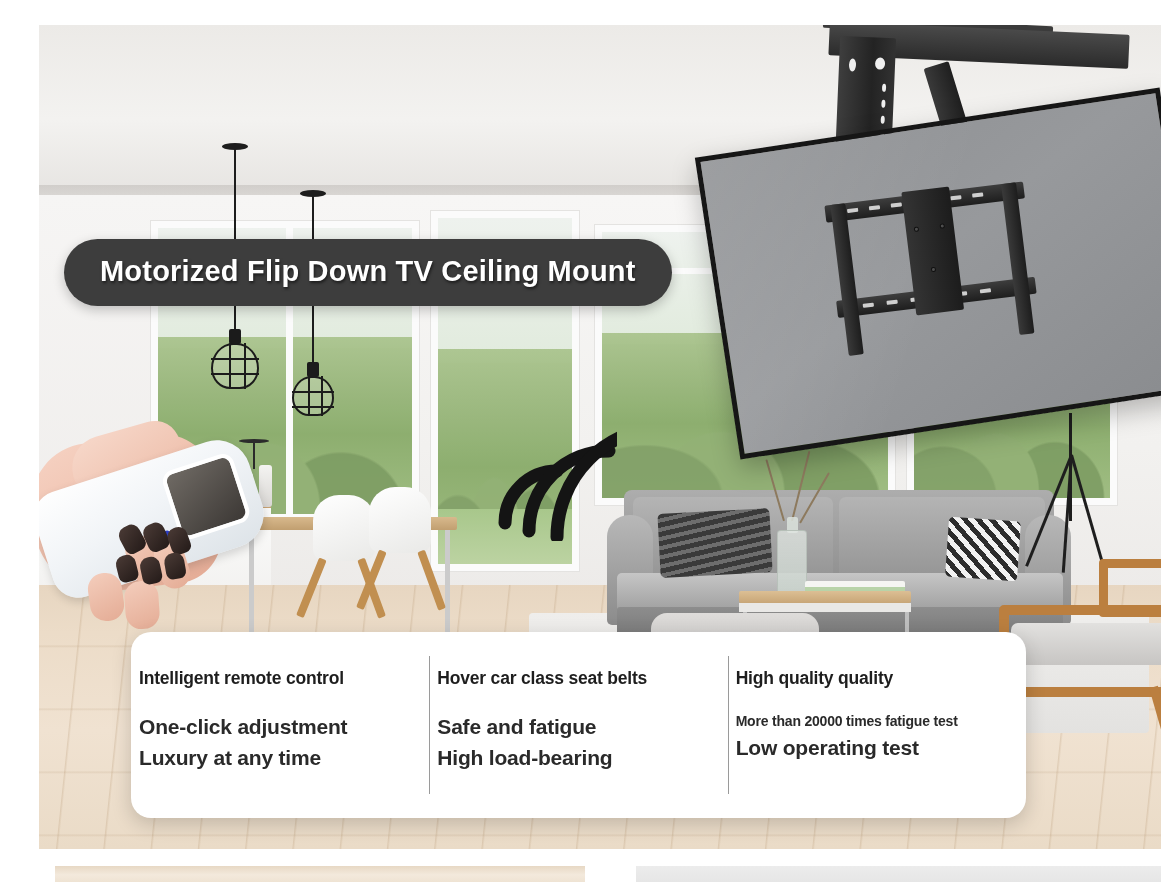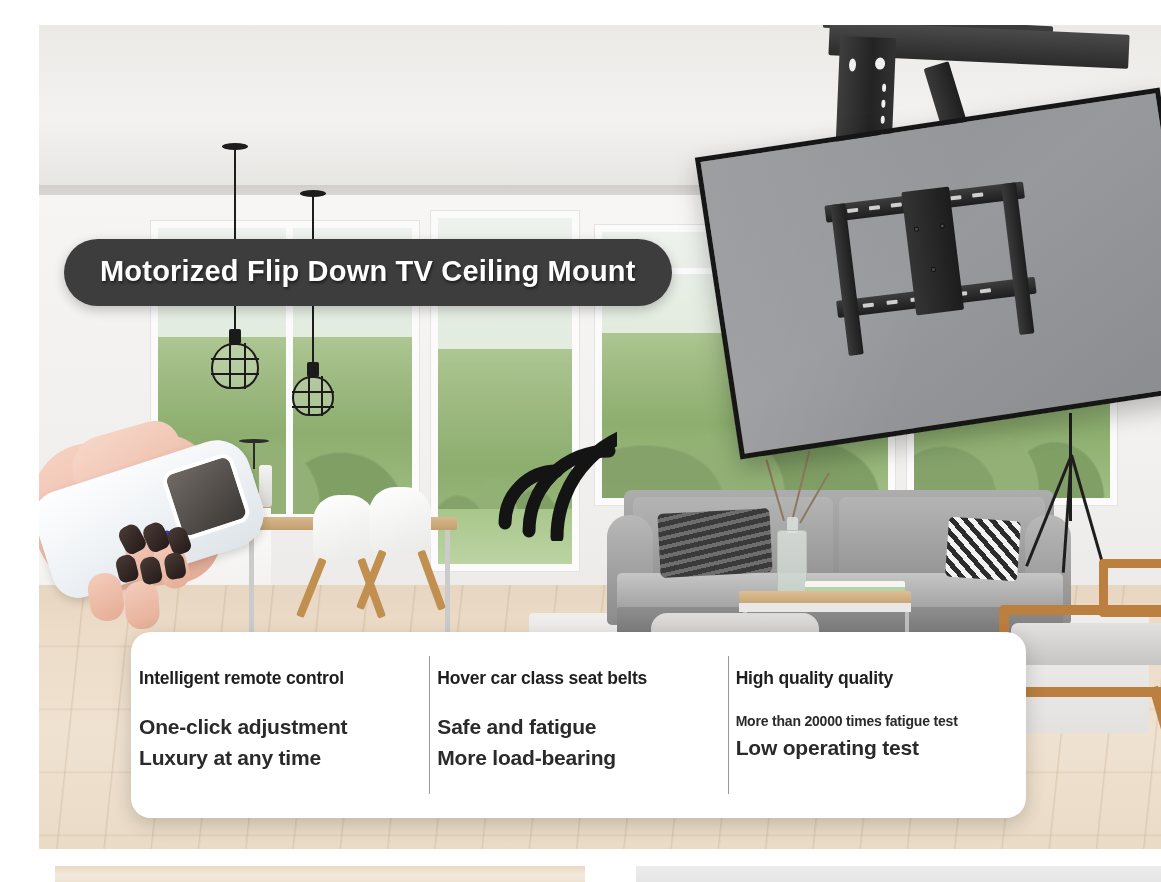--- a/index.html
+++ b/index.html
@@ -693,21 +693,21 @@
 
       <div class="fcol fcol-1">
         <div class="fhead">Intelligent remote control</div>
         <div class="fline">One-click adjustment</div>
         <div class="fline">Luxury at any time</div>
       </div>
 
       <div class="fcol fcol-2">
         <div class="fhead">Hover car class seat belts</div>
         <div class="fline">Safe and fatigue</div>
-        <div class="fline">More load-bearing</div>
+        <div class="fline">High load-bearing</div>
       </div>
 
       <div class="fcol fcol-3">
         <div class="fhead">High quality quality</div>
         <div class="fline small">More than 20000 times fatigue test</div>
         <div class="fline">Low operating test</div>
       </div>
 
     </div>
 

